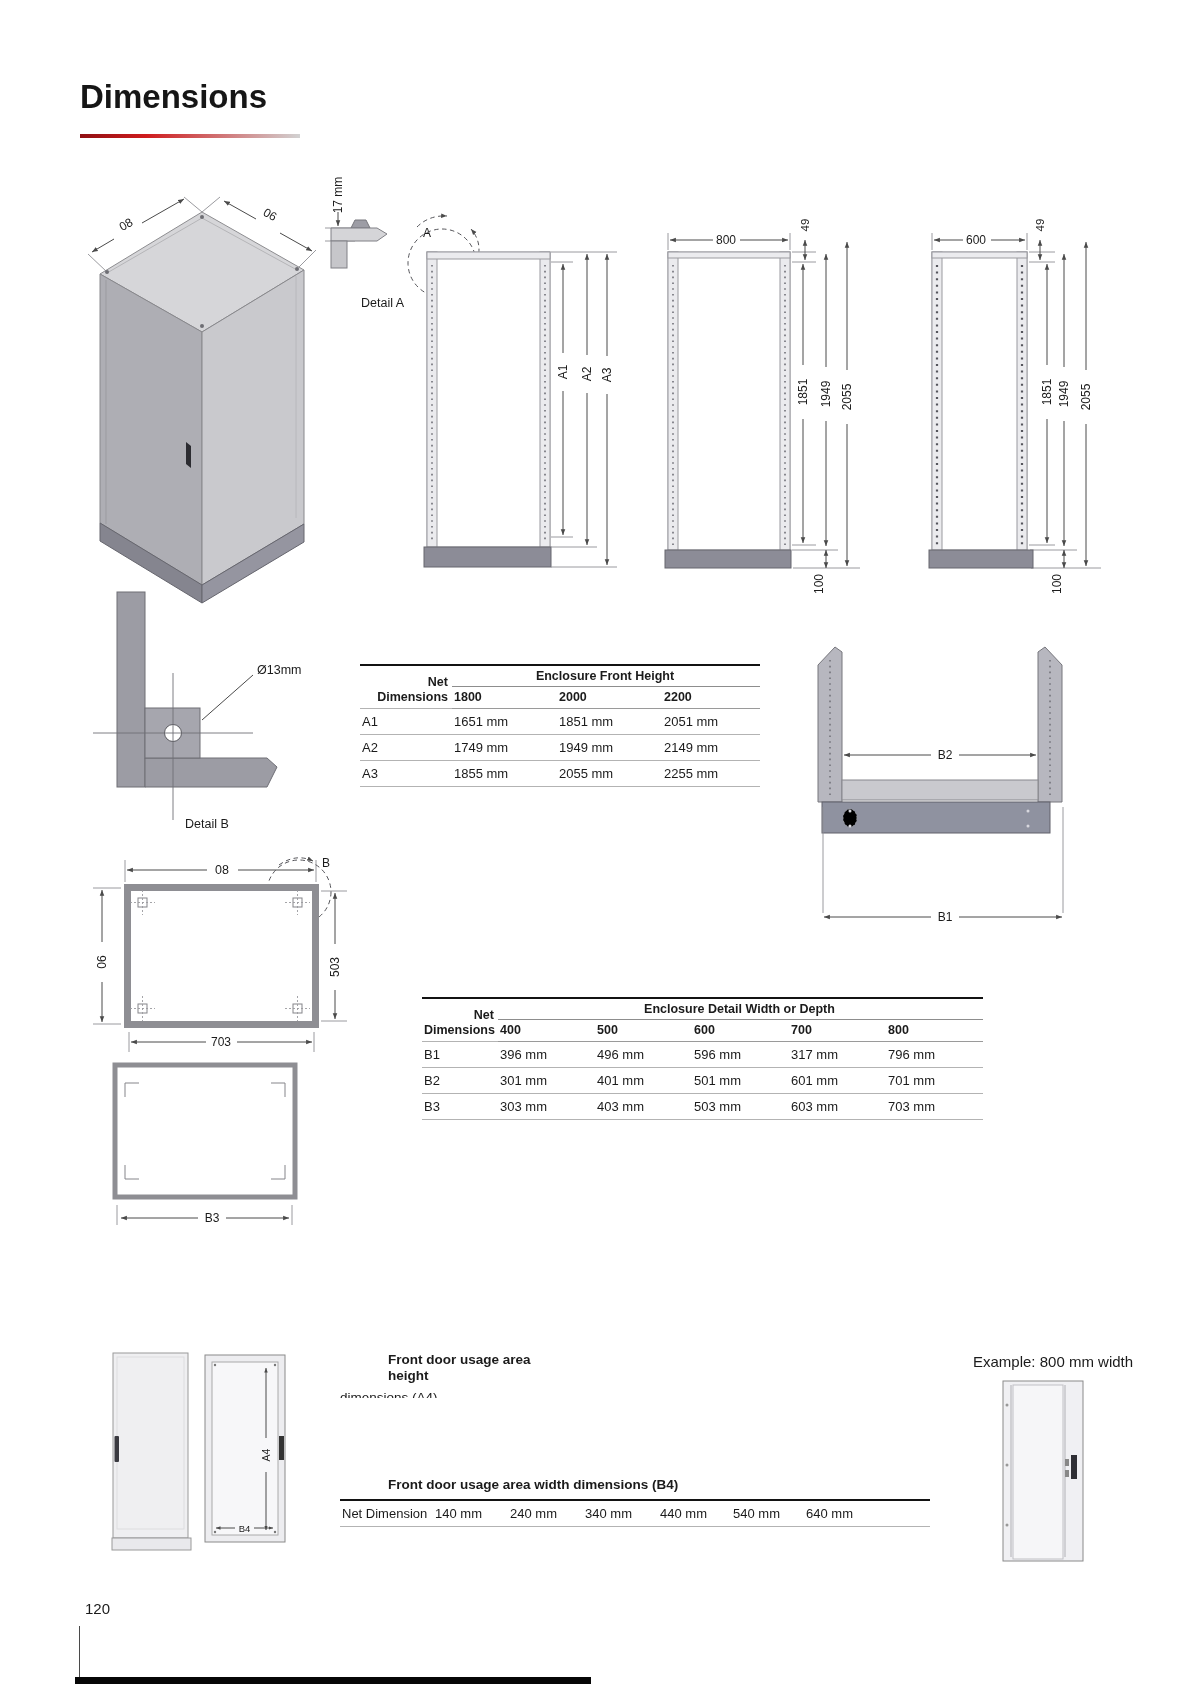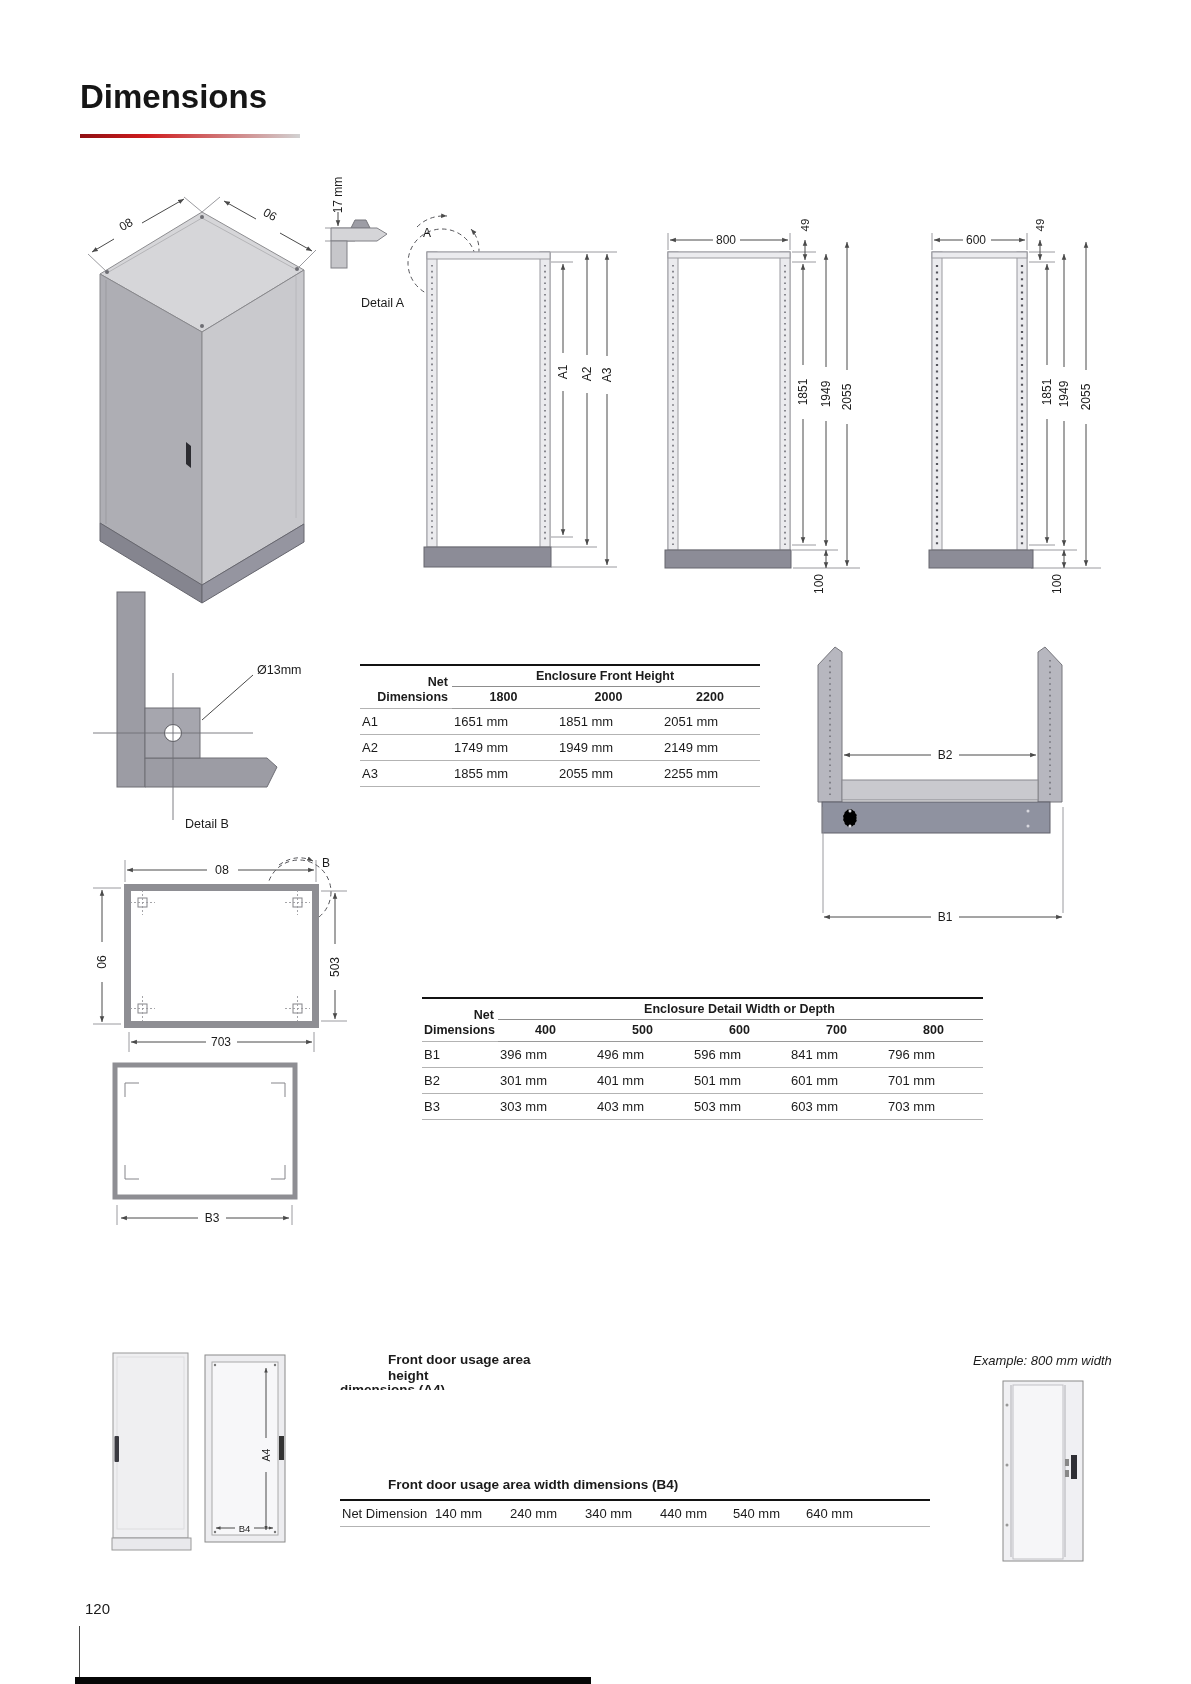--- a/index.html
+++ b/index.html
@@ -17,26 +17,26 @@
   .dim{stroke:#4a4a4a;stroke-width:1;fill:none;}
   .ext line{stroke:#8f8f94;stroke-width:0.9;}
   .dashed{stroke:#55555a;stroke-width:1;fill:none;stroke-dasharray:4.5 3.5;}
   .cl{stroke:#707076;stroke-width:0.9;}
   .cdash{stroke:#9a9a9e;stroke-width:0.9;stroke-dasharray:2 2;}
   .cmark{stroke:#85858a;stroke-width:1;fill:none;}
   .dtable{position:absolute;border-collapse:collapse;border-top:2.5px solid #131313;font-size:13px;table-layout:fixed;}
   .dtable td{padding:3px 4px 4px 2px;text-align:left;vertical-align:bottom;}
   .dtable .corner{font-weight:bold;font-size:12.5px;line-height:1.15;text-align:right;}
   .dtable .grp{text-align:center;font-weight:bold;font-size:12.5px;border-bottom:1px solid #8d8d8d;padding-bottom:3px;}
-  .dtable .colh{font-weight:bold;font-size:12.5px;border-bottom:1px solid #9a9a9a;text-align:center;}
+  .dtable .colh{font-weight:bold;font-size:12.5px;border-bottom:1px solid #9a9a9a;}
   .dtable tr.dr td{border-top:1px solid #b3b3b3;padding:5px 4px 5px 2px;}
   .dtable tr.dr.last td{border-bottom:1px solid #b3b3b3;}
   .sheading{position:absolute;font-size:13.5px;font-weight:bold;line-height:15.5px;margin-left:48px;}
-  .clipsliver{position:absolute;height:7px;overflow:hidden;font-size:13.5px;font-weight:bold;line-height:14px;}
-  .caption{position:absolute;font-size:13px;font-style:italic;}
+  .clipsliver{position:absolute;height:7px;overflow:hidden;font-size:13.5px;font-weight:normal;line-height:14px;margin-top:8px;}
+  .caption{position:absolute;font-size:15px;}
   .pageno{position:absolute;left:85px;top:1600px;font-size:15px;}
   .vline{position:absolute;left:79px;top:1626px;width:1px;height:58px;background:#4a4a4a;}
   .bbar{position:absolute;left:75px;top:1677px;width:516px;height:7px;background:#060606;}
 </style>
 </head>
 <body>
 
 <div class="page">
 
   <h1 class="title">Dimensions</h1>
@@ -361,21 +361,21 @@
       <td class="colh">500</td>
       <td class="colh">600</td>
       <td class="colh">700</td>
       <td class="colh">800</td>
     </tr>
     <tr class="dr">
       <td>B1</td>
       <td>396 mm</td>
       <td>496 mm</td>
       <td>596 mm</td>
-      <td>841 mm</td>
+      <td>317 mm</td>
       <td>796 mm</td>
     </tr>
     <tr class="dr">
       <td>B2</td>
       <td>301 mm</td>
       <td>401 mm</td>
       <td>501 mm</td>
       <td>601 mm</td>
       <td>701 mm</td>
     </tr>

